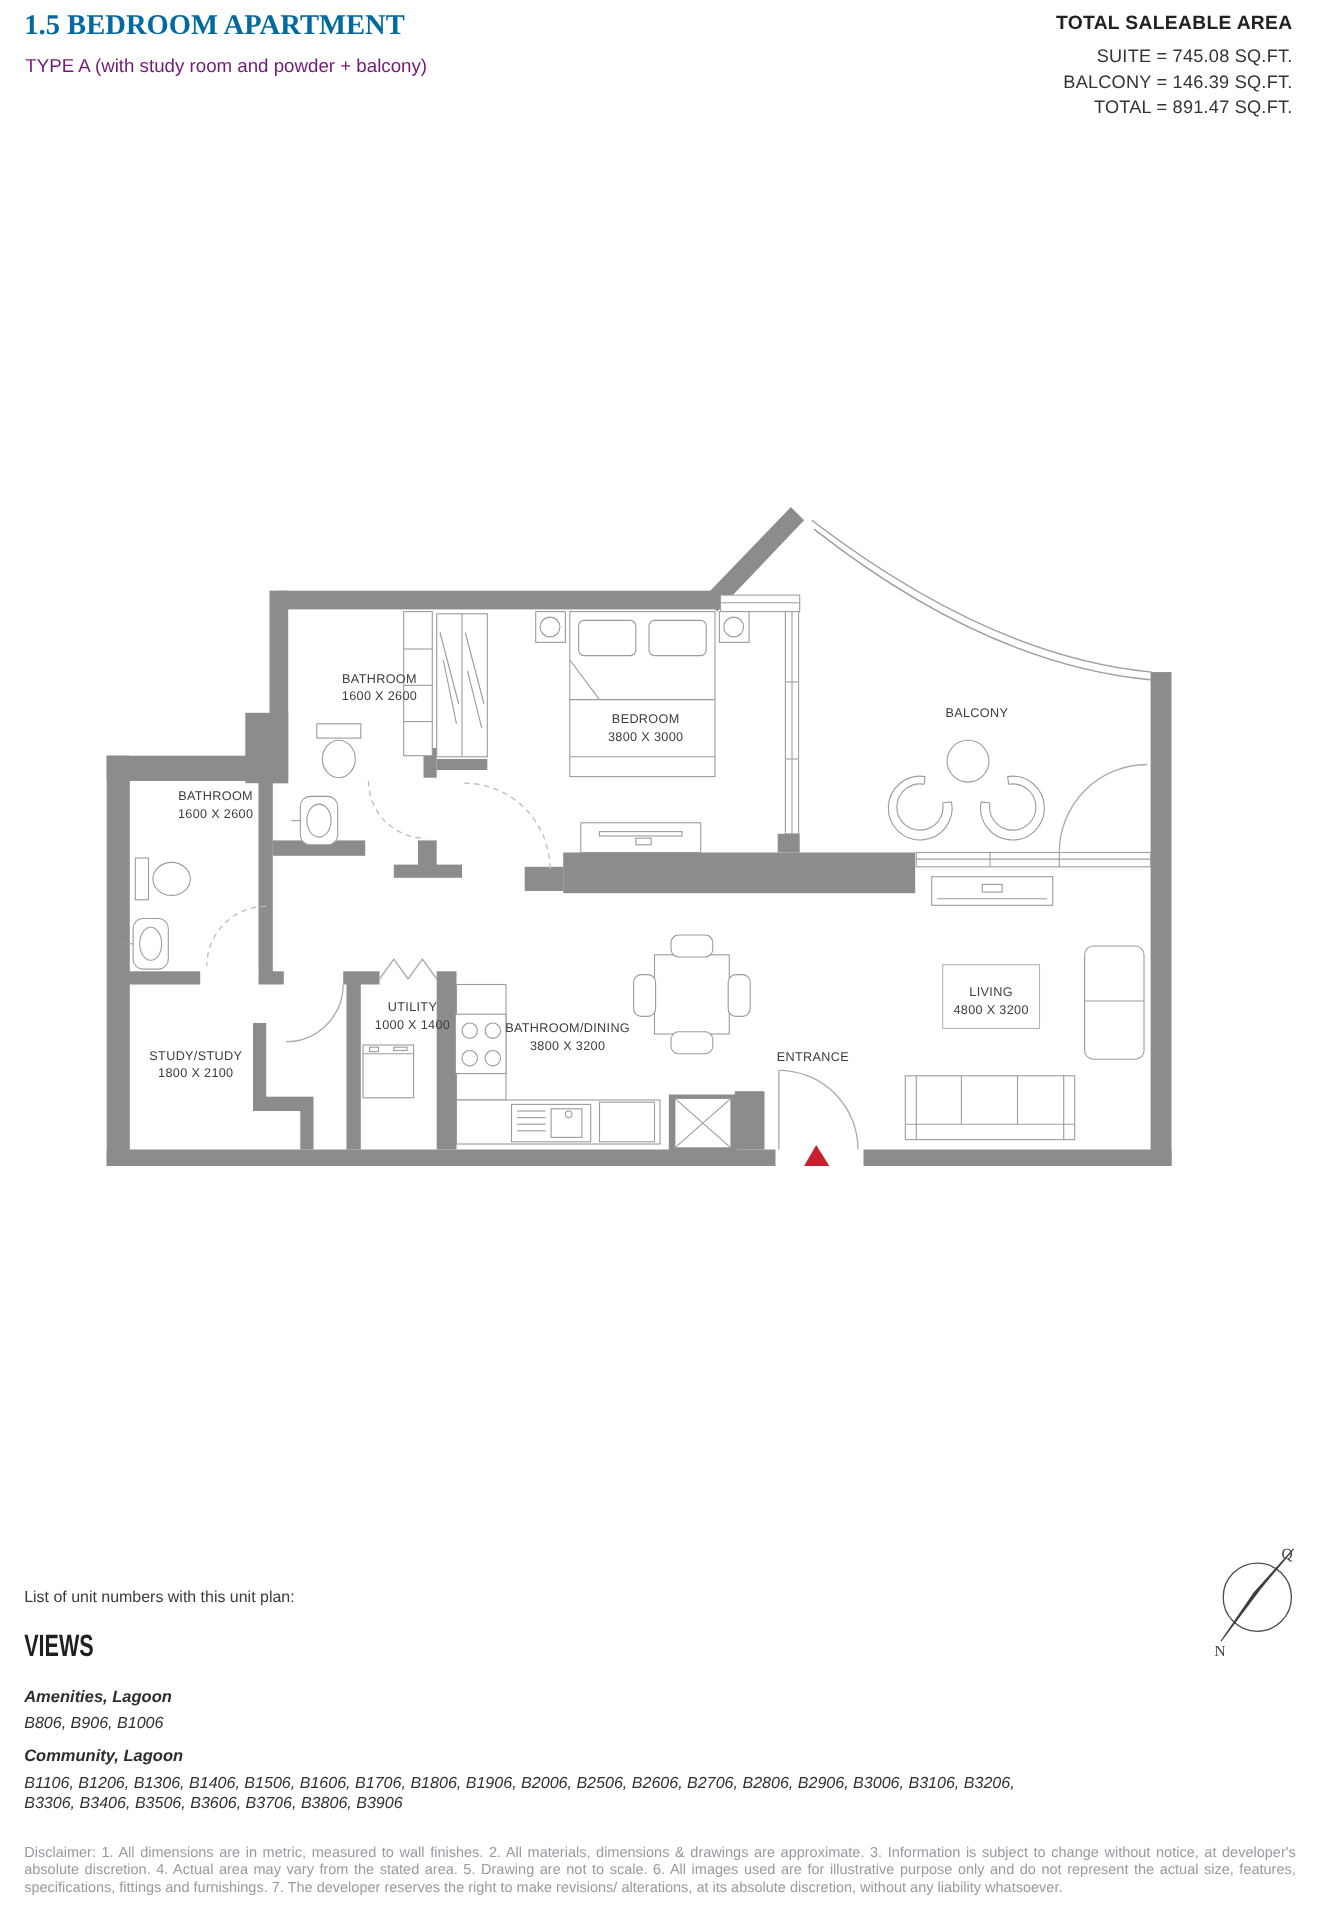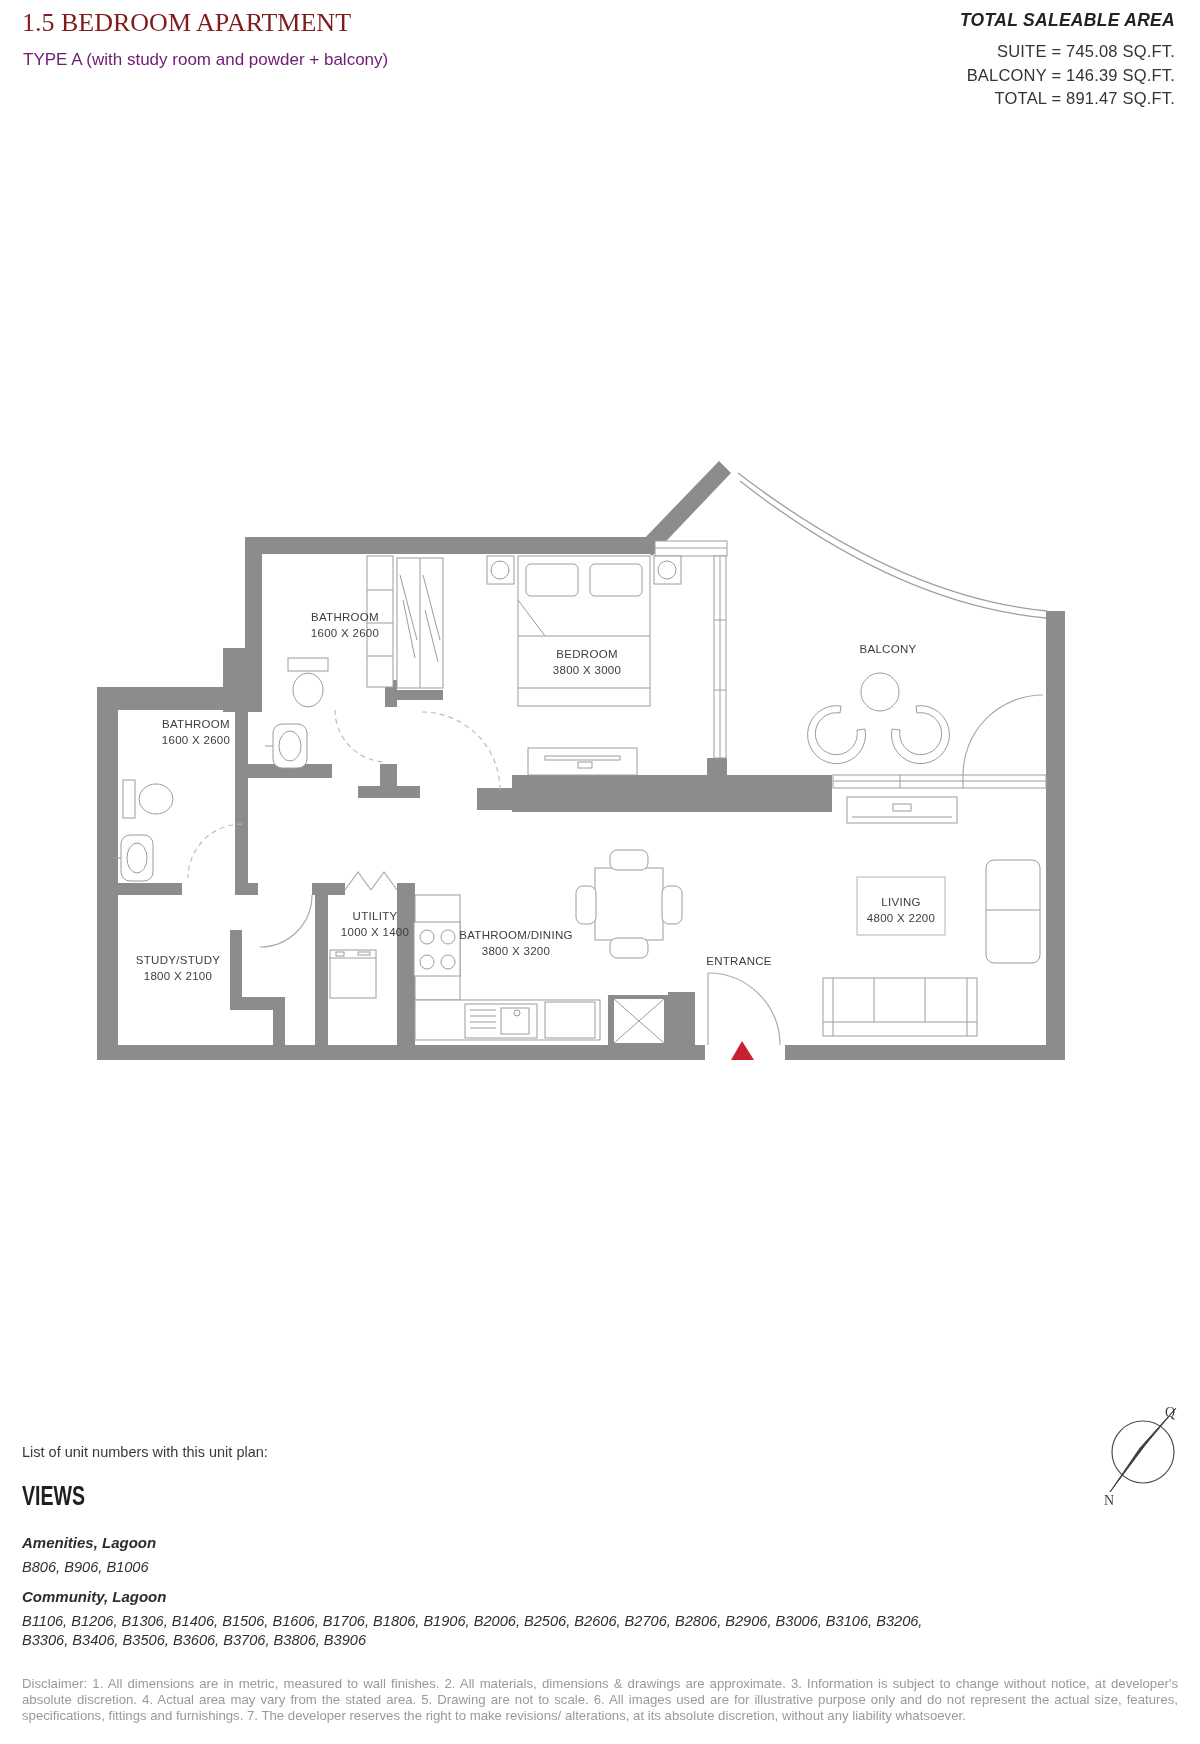--- a/index.html
+++ b/index.html
@@ -1,23 +1,23 @@
 <!DOCTYPE html>
 <html><head>
 <meta charset="utf-8">
 <style>
   html,body{margin:0;padding:0;background:#ffffff;}
   .page{position:relative;width:1200px;height:1744px;background:#ffffff;overflow:hidden;
         font-family:"Liberation Sans",sans-serif;color:#333;}
   
   .title{position:absolute;left:22px;top:8px;font-family:"Liberation Serif",serif;
-         font-size:26px;color:#7f1d1d;font-weight:400;white-space:nowrap;}
+         font-size:26px;color:#0369a1;font-weight:700;white-space:nowrap;}
   .subtitle{position:absolute;left:23px;top:50px;font-size:17px;color:#701a75;white-space:nowrap;}
   .area-block{position:absolute;right:25px;top:10px;text-align:right;}
-  .area-heading{font-size:17.5px;font-weight:bold;color:#222226;letter-spacing:.3px;margin-bottom:9px;font-style:italic;}
+  .area-heading{font-size:17.5px;font-weight:bold;color:#222226;letter-spacing:.3px;margin-bottom:9px;}
   .area-line{font-size:16.5px;color:#333338;line-height:23.5px;letter-spacing:.2px;margin-left:12px;}
   
   .plan-svg{position:absolute;left:0;top:0;pointer-events:none;}
   .room-label{position:absolute;transform:translate(-50%,-50%);text-align:center;
               font-size:11.5px;line-height:1.35;color:#3d3d3f;letter-spacing:.3px;white-space:nowrap;}
   .room-label span{display:block;}
   
   .units-intro{position:absolute;left:22px;top:1444px;font-size:14.5px;color:#3a3a40;}
   .views-heading{position:absolute;left:22px;top:1480px;font-size:28px;font-weight:bold;
                  color:#1f1f23;transform:scaleX(.7);transform-origin:left top;letter-spacing:0;}
@@ -235,21 +235,21 @@
   <div class="room-label" style="left:375px;top:925px">
     <span>UTILITY</span>
       <span>1000 X 1400</span>
   </div>
   <div class="room-label" style="left:516px;top:944px">
     <span>BATHROOM/DINING</span>
       <span>3800 X 3200</span>
   </div>
   <div class="room-label" style="left:901px;top:911px">
     <span>LIVING</span>
-      <span>4800 X 2200</span>
+      <span>4800 X 3200</span>
   </div>
   <div class="room-label" style="left:739px;top:962px">
     <span>ENTRANCE</span>
   </div>
 
   <div class="units-intro">List of unit numbers with this unit plan:</div>
   <div class="views-heading">VIEWS</div>
   <div class="unit-group group-amenities">
     <div class="view-name">Amenities, Lagoon</div>
     <div class="unit-list">B806, B906, B1006</div>

